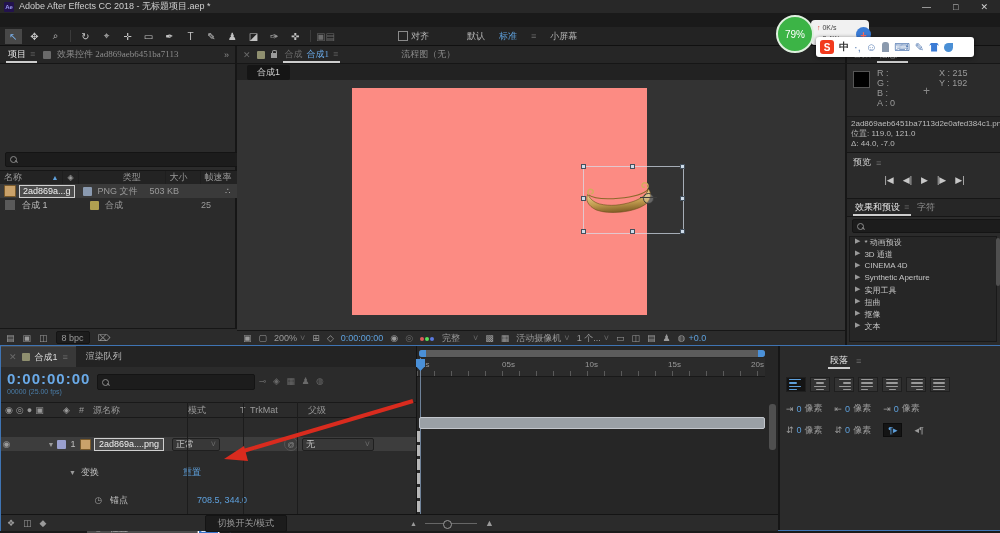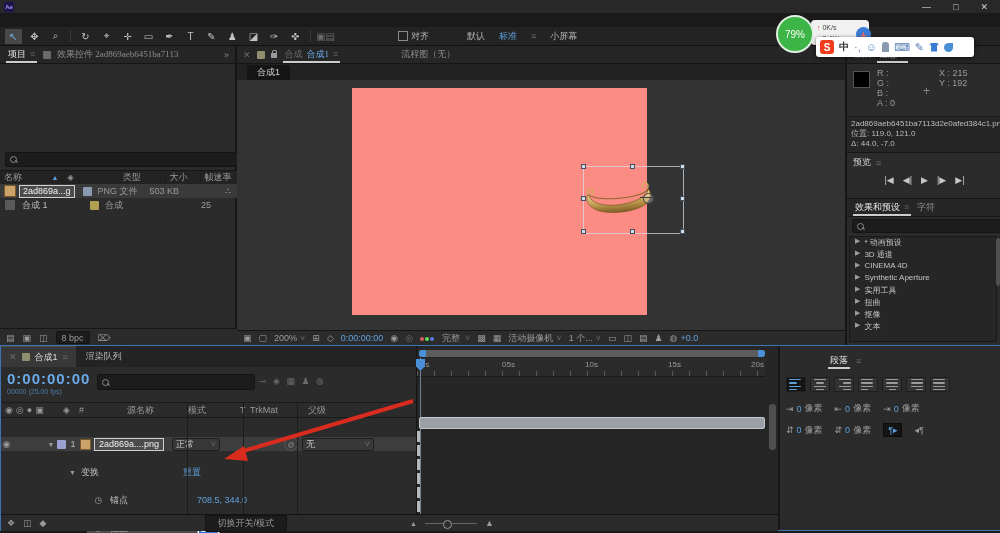--- a/index.html
+++ b/index.html
@@ -89,20 +89,21 @@
         <path d="M8,12 C2,20 6,32 20,40 C40,50 84,50 104,38 C114,32 118,20 112,12 C108,22 96,28 84,31 C62,36 44,36 26,30 C16,26 10,19 8,12 Z" fill="url(#gold)" stroke="#6e4f1e" stroke-width="1"></path>
         <path d="M8,12 C24,27 96,27 112,12" fill="none" stroke="#8a6a2a" stroke-width="2"></path>
         <path d="M10,13 c-5,-6 1,-12 6,-8 c3,3 1,7 -3,6" fill="none" stroke="#d4ac5e" stroke-width="2.5"></path>
         <path d="M110,11 c5,-7 -2,-13 -7,-9 c-3,3 -1,7 3,6" fill="none" stroke="#d4ac5e" stroke-width="2.5"></path>
       </g>
     </defs>
   </svg>
 
   <div class="abs titlebar">
     <span class="ae-logo">Ae</span>
+    <span>Adobe After Effects CC 2018 - 无标题项目.aep *</span>
     <span class="winctl">
       <span>—</span>
       <span>□</span>
       <span>✕</span>
     </span>
   </div>
 
 
   <div class="abs toolbar">
     <span class="tool active">↖</span>
@@ -244,21 +245,21 @@
       <span class="flex" style="gap:3px;">
         <span>200%</span>
           <span class="dim">˅</span>
       </span>
       <span>⊞</span>
       <span>◇</span>
       <span class="blue">0:00:00:00</span>
       <span>◉</span>
       <span class="dim">◎</span>
       <span class="rgbdots"><i style="background:#e05a5a;"></i><i style="background:#5ae05a;"></i><i style="background:#5a7ae0;"></i></span>
-      <span class="flex" style="gap:5px;">
+      <span class="flex" style="gap:13px;">
         <span>完整</span>
           <span class="dim">˅</span>
       </span>
       <span>▩</span>
       <span>▦</span>
       <span class="flex" style="gap:3px;">
         <span>活动摄像机</span>
           <span class="dim">˅</span>
       </span>
       <span class="flex" style="gap:3px;">
@@ -381,21 +382,21 @@
         <span class="abs" style="left:6px;top:21px;font-size:7px;color:#4a7da8;">00000 (25.00 fps)</span>
         <span class="abs sunken flex" style="left:96px;top:7px;width:148px;height:14px;padding:0 4px;">
           <span class="mag"></span>
         </span>
         <span class="abs dim" style="left:258px;top:9px;letter-spacing:2px;">⊸ ◈ ▦ ♟ ◍</span>
       </div>
       <div class="hdrrow abs" style="left:0;top:56px;width:415px;">
         <span style="width:58px;padding-left:4px;letter-spacing:3px;">◉◎●▣</span>
         <span style="width:16px;">◈</span>
         <span style="width:14px;">#</span>
-        <span style="width:95px;text-align:center;">源名称</span>
+        <span style="width:95px;">源名称</span>
         <span style="width:52px;">模式</span>
         <span style="width:10px;">T</span>
         <span style="width:58px;">TrkMat</span>
         <span>父级</span>
       </div>
 
       <div class="lrow abs" style="left:0;top:70px;width:415px;background:#3d3d3d;">
         <span class="sw">◉</span>
         <span class="sw"></span>
         <span class="sw"></span>

